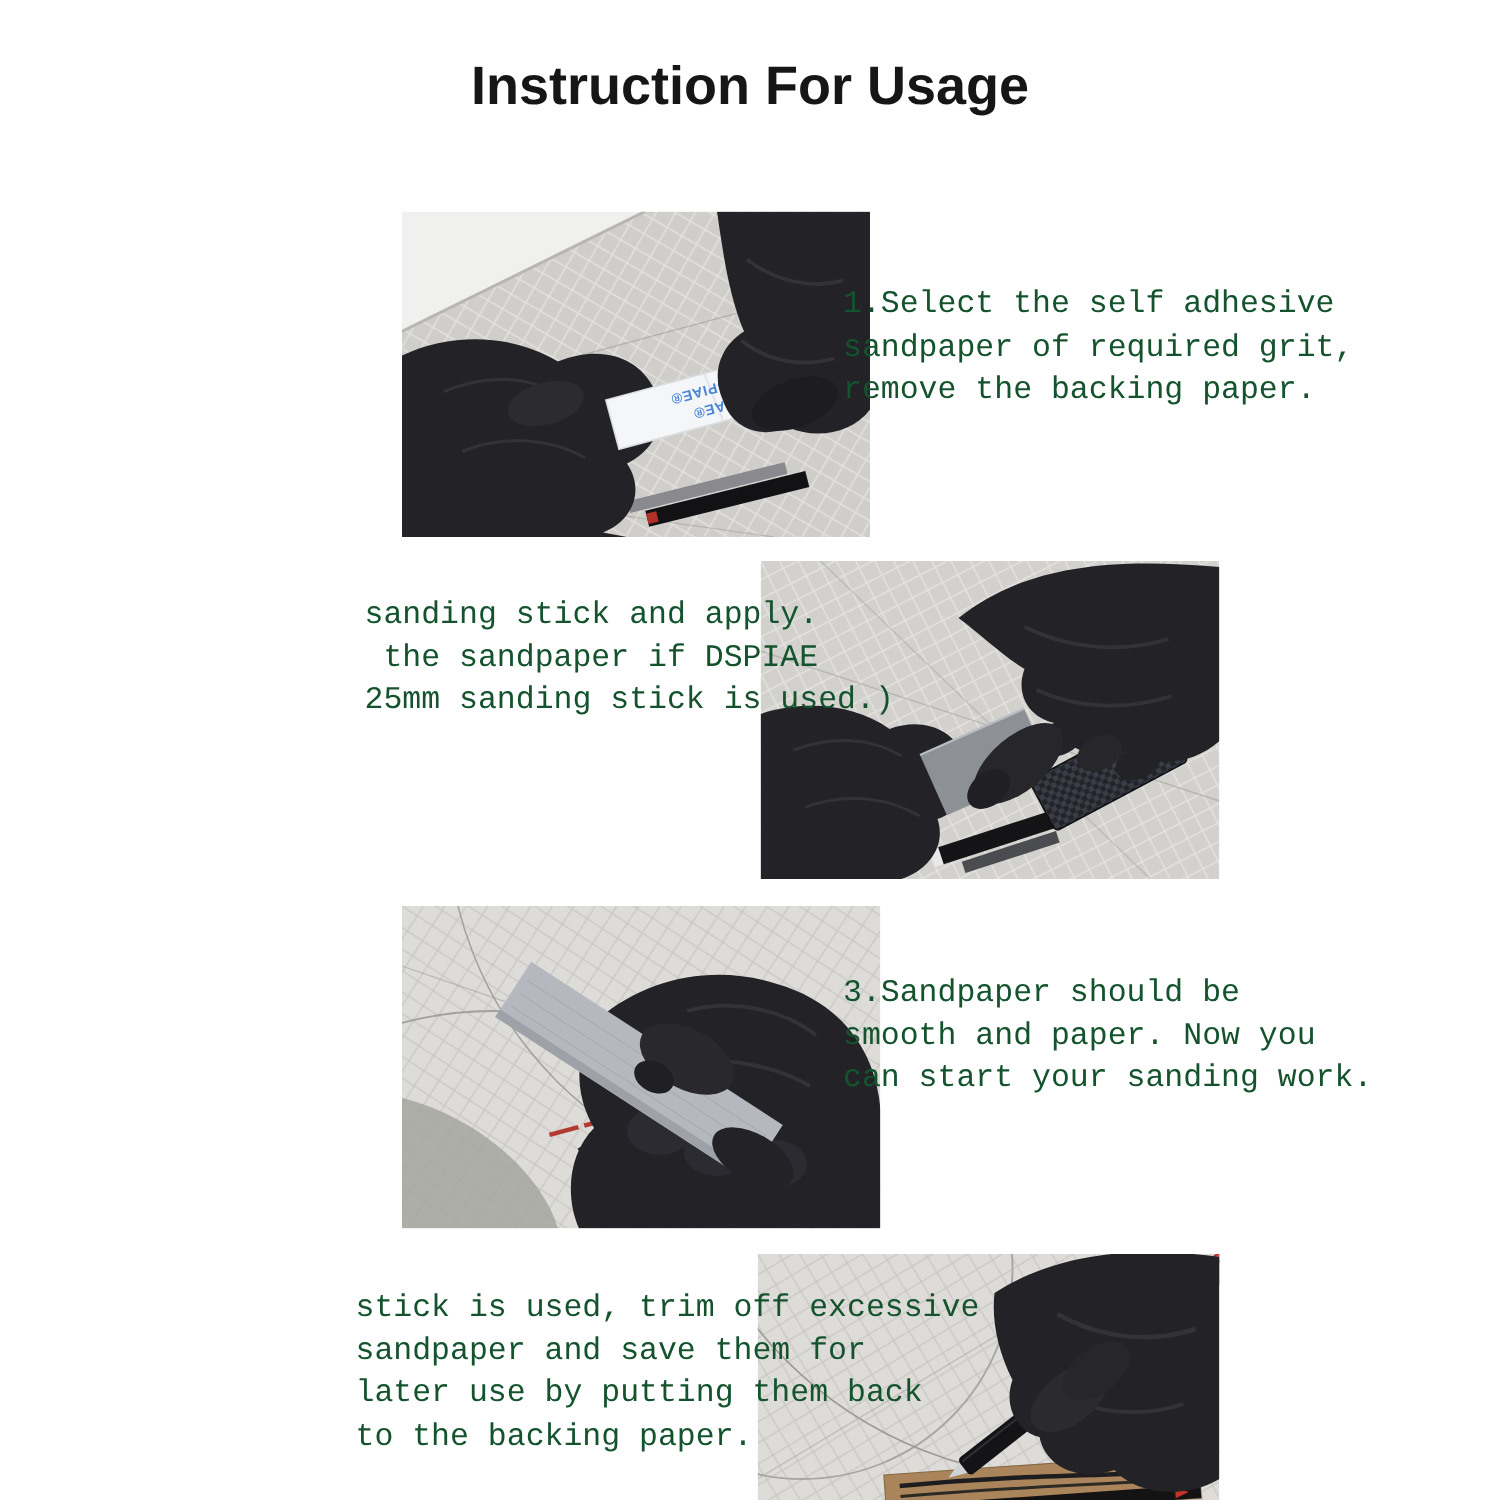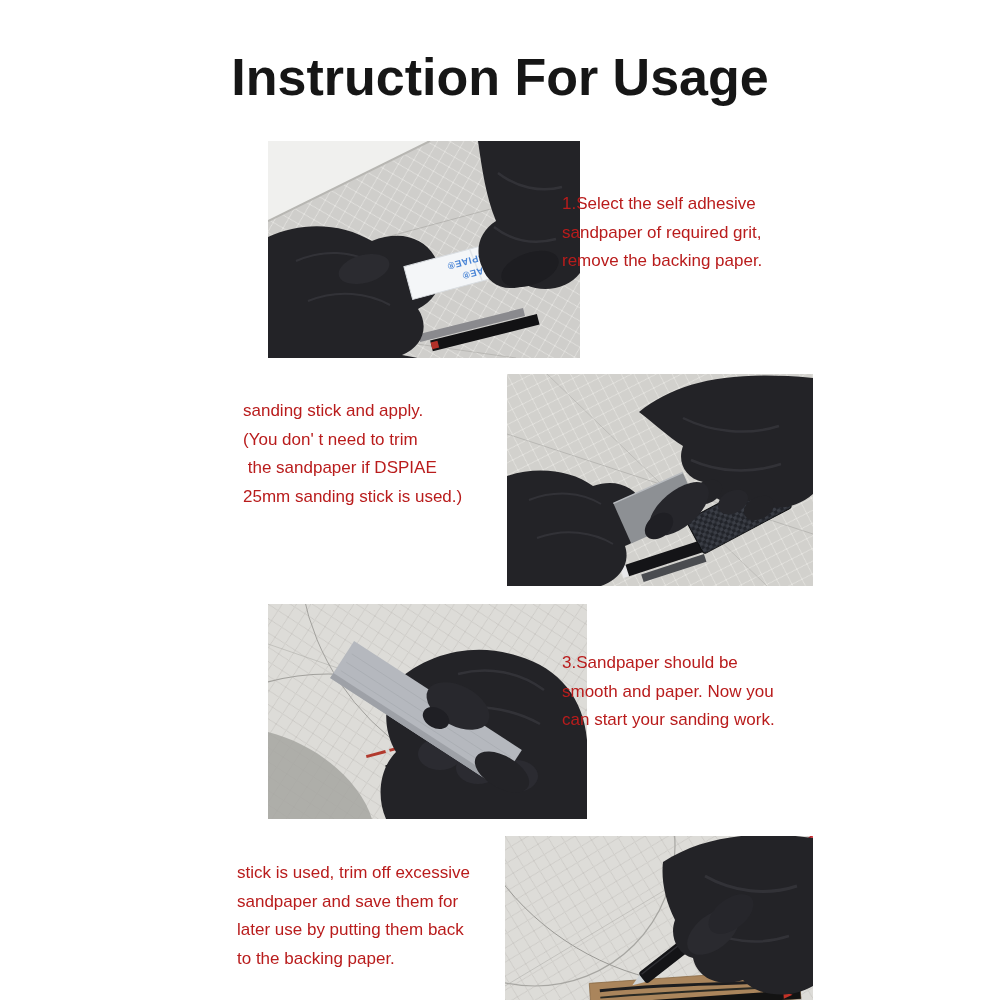--- a/index.html
+++ b/index.html
@@ -1,26 +1,26 @@
 <!DOCTYPE html>
 <html><head>
 <meta charset="utf-8">
 <style>
   html,body{margin:0;padding:0;background:#ffffff;}
   .page{position:relative;width:1000px;height:1000px;background:#ffffff;overflow:hidden;
         font-family:"Liberation Sans",sans-serif;}
   .title{position:absolute;left:0;right:0;top:12px;text-align:center;
-         font-size:52px;font-weight:bold;color:#161616;letter-spacing:0px;}
+         font-size:36px;font-weight:bold;color:#161616;letter-spacing:0px;}
   .photo{position:absolute;overflow:hidden;}
   .photo svg{display:block;}
   .photo1{left:228px;top:125px;width:312px;height:217px;}
   .photo2{left:467px;top:358px;width:306px;height:212px;}
   .photo3{left:228px;top:588px;width:319px;height:215px;}
   .photo4{left:465px;top:820px;width:308px;height:180px;}
-  .caption{position:absolute;font-size:17px;line-height:28.5px;color:#b91c1c;}
+  .caption{position:absolute;font-size:21px;line-height:28.5px;color:#14532d;font-family:Liberation Mono, monospace;}
   .caption .cap-line{white-space:pre;}
   .caption1{left:562px;top:190px;}
   .caption2{left:243px;top:397px;}
   .caption3{left:562px;top:649px;}
   .caption4{left:237px;top:859px;}
 </style>
 </head>
 <body>
 
 <div class="page">
@@ -119,21 +119,20 @@
         <ellipse cx="226" cy="128" rx="16" ry="11" fill="#26262b" transform="rotate(-28 226 128)"></ellipse>
         <ellipse cx="252" cy="134" rx="16" ry="11" fill="#232327" transform="rotate(-28 252 134)"></ellipse>
         <ellipse cx="172" cy="135" rx="36" ry="18" fill="#26262b" transform="rotate(-40 172 135)"></ellipse>
         <ellipse cx="152" cy="152" rx="16" ry="11" fill="#1f1f24" transform="rotate(-40 152 152)"></ellipse>
       </g>
     </svg>
   </figure>
 
   <div class="caption caption2">
     <div class="cap-line">sanding stick and apply.</div>
-    <div class="cap-line">(You don' t need to trim</div>
     <div class="cap-line"> the sandpaper if DSPIAE</div>
     <div class="cap-line">25mm sanding stick is used.)</div>
   </div>
 
   <figure class="photo photo3">
     <svg viewBox="0 0 319 215" width="319" height="215">
       <defs>
         <pattern id="p3grid" width="17" height="17" patternUnits="userSpaceOnUse" patternTransform="rotate(-12)">
           <rect width="17" height="17" fill="#dddcd8"></rect>
           <path d="M0 0L17 17M17 0L0 17" stroke="#c9c8c4" stroke-width="0.9"></path>

